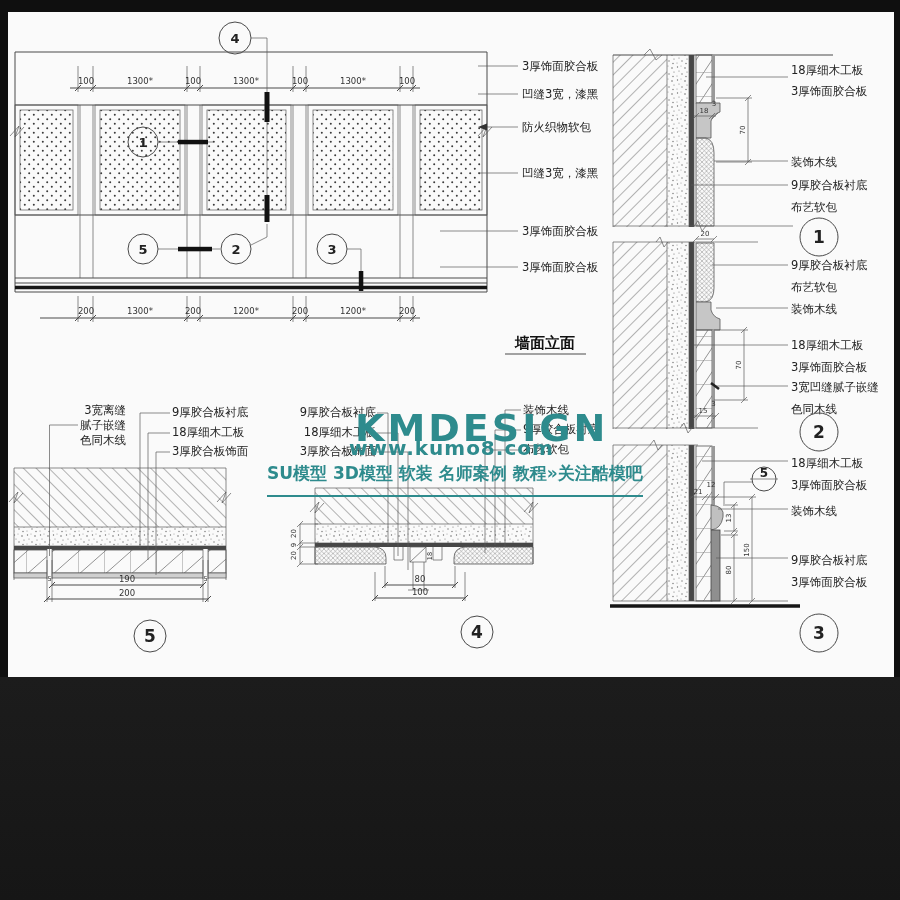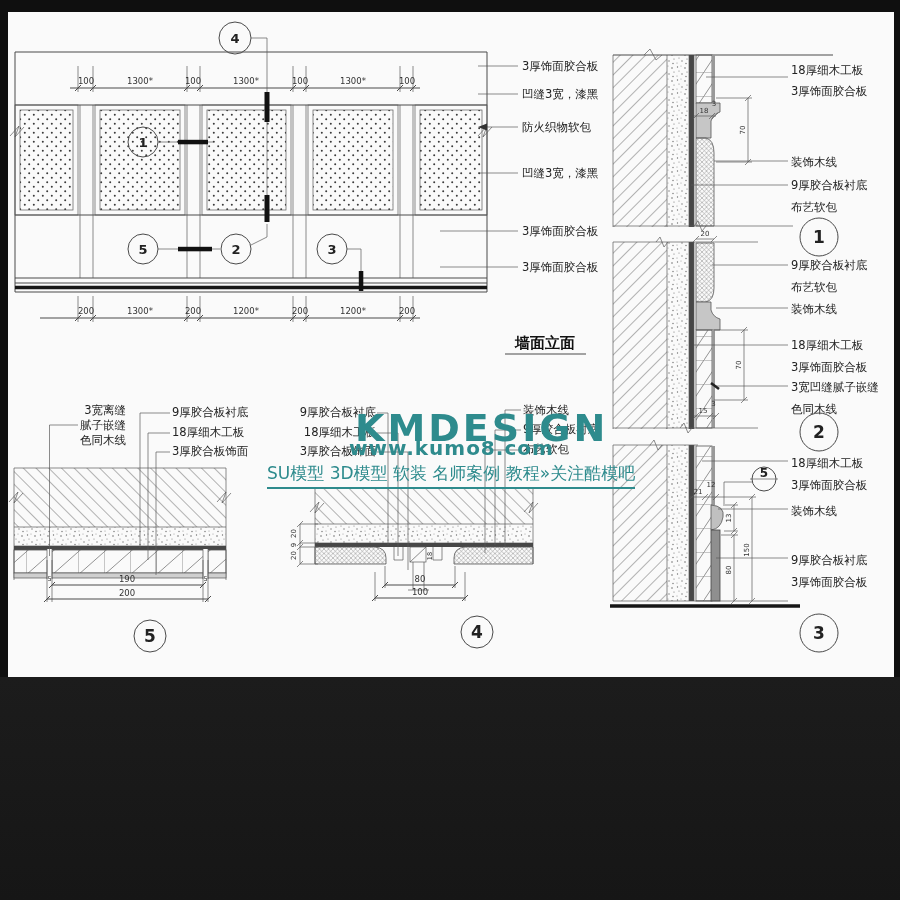--- a/index.html
+++ b/index.html
@@ -16,21 +16,21 @@
   .cn{font-size:12px;font-weight:bold;fill:#222}
   .cnL{font-size:17px;font-weight:bold;fill:#222}
   .cnM{font-size:13px;font-weight:bold;fill:#222}
   .ln{stroke:#4a4a4a;stroke-width:1;fill:none}
   .lnt{stroke:#5a5a5a;stroke-width:.7;fill:none}
   .thk{stroke:#161616;stroke-width:3.5;fill:none}
   .wh{fill:#fafafa;stroke:none}
   .watermark{position:absolute;color:#2e8b8d;pointer-events:none}
   .wm-brand{left:355px;top:406px;font-size:38px;font-weight:800;letter-spacing:3px}
   .wm-site{left:349px;top:436px;font-size:20px;font-weight:600;letter-spacing:1px}
-  .wm-tag{left:267px;top:462px;font-size:17px;font-weight:400;border-bottom:2px solid #2e8b8d;padding-bottom:2px}
+  .wm-tag{left:267px;top:462px;font-size:17px;font-weight:700;border-bottom:2px solid #2e8b8d;padding-bottom:10px}
   .banner{position:absolute;left:0;top:677px;width:900px;height:223px;
           background:linear-gradient(180deg,#1c1c1c,#161616)}
 </style>
 </head>
 <body>
 
 <div class="sheet">
 <svg width="886" height="665" viewBox="8 12 886 665">
   <defs>
     <pattern id="pDots" width="9" height="9" patternUnits="userSpaceOnUse">

